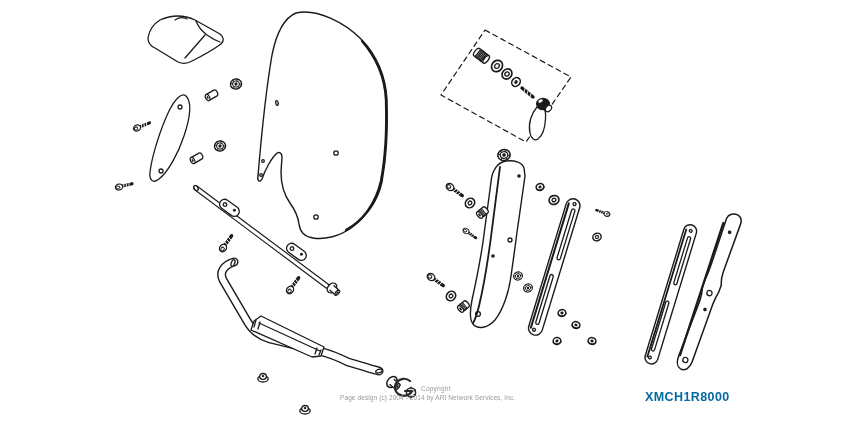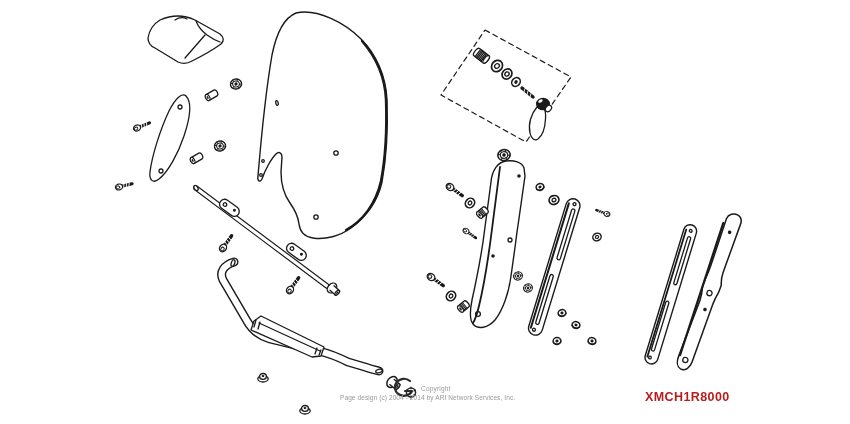--- a/index.html
+++ b/index.html
@@ -10,21 +10,21 @@
   .diagram-svg{position:absolute;left:0;top:0;}
   .copyright-line1{
     position:absolute;left:421px;top:385px;font-size:6.5px;color:#999;
     letter-spacing:.2px;white-space:nowrap;
   }
   .copyright-line2{
     position:absolute;left:340px;top:394px;font-size:6.5px;color:#999;
     letter-spacing:.1px;white-space:nowrap;
   }
   .part-number{
-    position:absolute;left:645px;top:390px;font-size:12.5px;font-weight:bold;color:#b91c1c;
+    position:absolute;left:645px;top:390px;font-size:12.5px;font-weight:bold;color:#0369a1;
     letter-spacing:.4px;white-space:nowrap;
   }
 </style>
 </head>
 <body>
 
 <div class="stage">
 
   <svg class="diagram-svg" width="850" height="424" viewBox="0 0 850 424">
     <defs>

